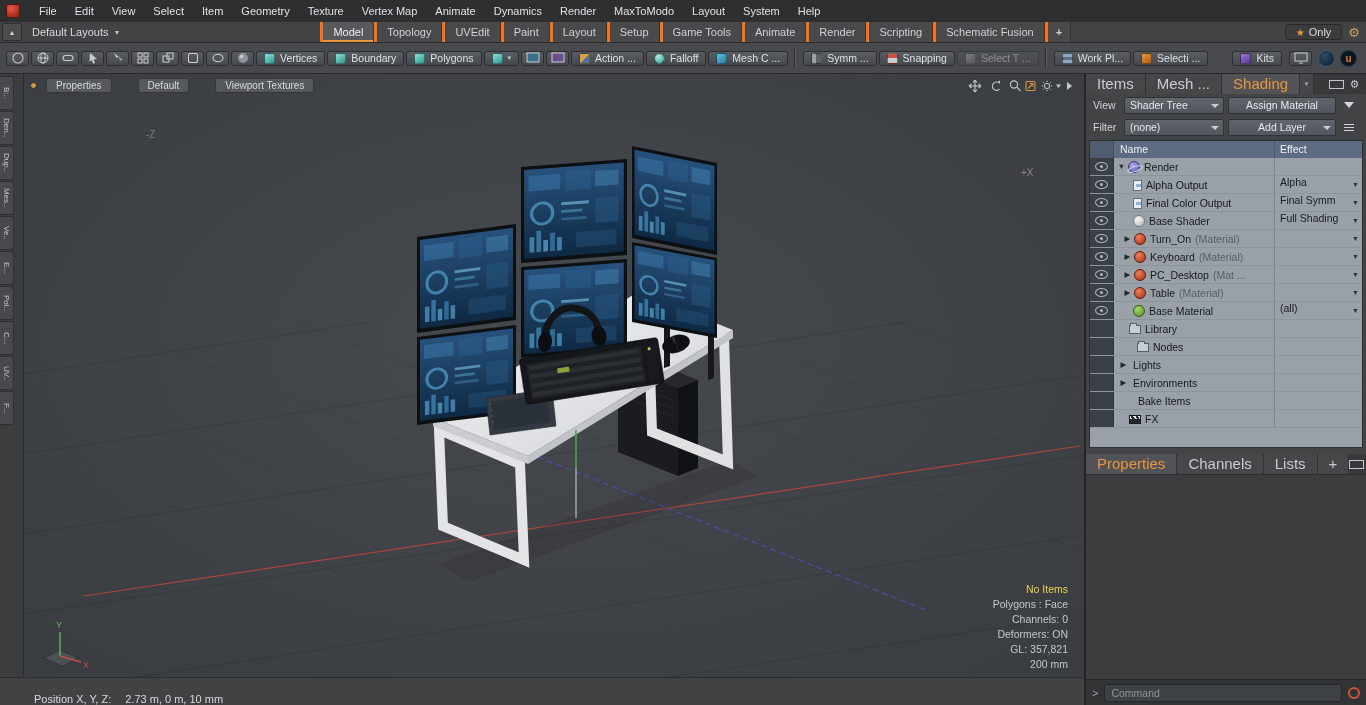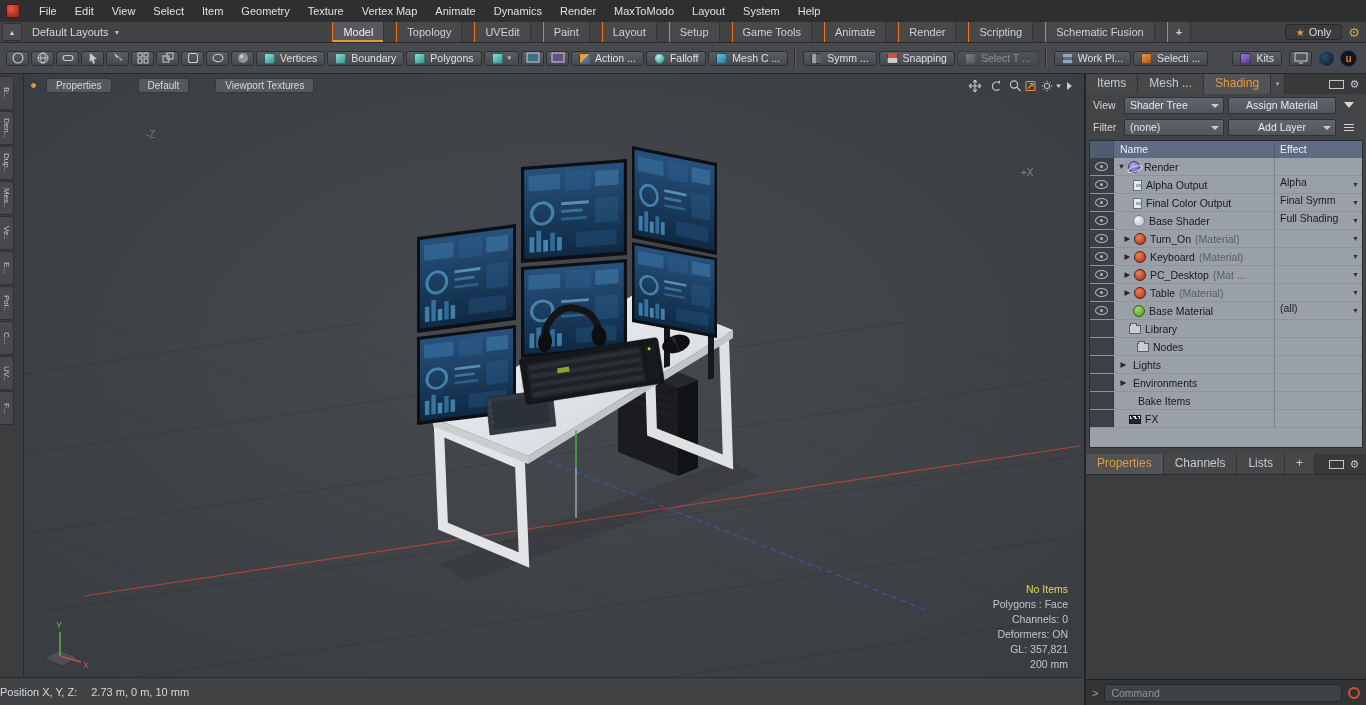--- a/index.html
+++ b/index.html
@@ -12,21 +12,21 @@
                    background:radial-gradient(circle at 35% 30%, #e85a42, #8c1f14); border:1px solid #5a140c; }
   #menubar .mitem { padding:0 9px; line-height:22px; cursor:default; }
   
   #tabbar { height:21px; background:#414345; display:flex; align-items:stretch; border-bottom:1px solid #2a2c2e; }
   .sq-btn { width:20px; display:flex; align-items:center; justify-content:center;
             background:#4a4c4e; border:1px solid #2e3032; margin:1px 2px; border-radius:2px; color:#cfd3d6; font-size:7px; }
   #layouts { display:flex; align-items:center; color:#d6d9db; padding:0 8px; gap:5px; }
   #layouts .caret { font-size:7px; color:#b8bcc0; }
   .lt-tabs { display:flex; margin-left:192px; }
   .lt-tab { padding:0 10px; line-height:20px; background:#47494b; border-right:1px solid #323436;
-            border-left:1px solid #f97316; color:#cfd2d4;margin-left:12px; }
+            border-left:3px solid #f97316; color:#cfd2d4; }
   .lt-tab.active { background:#57595c; color:#eef0f2; box-shadow:inset 0 -2px 0 #e8973f; }
   .lt-tab.addtab { padding:0 8px; font-weight:bold; }
   #tab-right { margin-left:auto; display:flex; align-items:center; gap:6px; padding-right:6px; }
   #only-btn { display:flex; align-items:center; gap:4px; background:#3a3c3e; border:1px solid #27292b;
               border-radius:3px; padding:1px 10px; color:#d8dadc; }
   #only-btn .star { color:#e8973f; font-size:10px; }
   .gear-glyph { color:#c9a35a; font-size:13px; }
   
   #toolbar { height:31px; background:#47494c; border-bottom:1px solid #26282a; display:flex; align-items:center; padding:0 5px; }
   .ibtn, .tbtn { height:15px; background:linear-gradient(#595d61,#46494d); border:1px solid #2c2e31;
@@ -62,26 +62,26 @@
           writing-mode:vertical-rl; display:flex; align-items:center; justify-content:center; overflow:hidden; }
   #viewport { flex:1; position:relative; background:#3d4044; border-left:1px solid #2a2c2e; }
   #viewport svg.scene { display:block; }
   .vp-tabs { position:absolute; top:4px; left:6px; display:flex; align-items:center; }
   .vp-dot { width:7px; height:7px; border-radius:50%; background:#d49a3f; border:1px solid #2b2d2f; margin-right:9px; }
   .vp-tab { height:15px; line-height:13px; padding:0 9px; margin-right:26px; background:#55585c;
             border:1px solid #35373a; border-radius:3px; color:#d6d9dc; font-size:10px; }
   .vp-icons { position:absolute; top:5px; right:10px; }
   
   #status-bar { height:28px; background:#404244; border-top:1px solid #2a2c2e; color:#d6d9db;
-                display:flex; align-items:center; }
+                display:flex; align-items:flex-end; padding-left:34px; }
   #status-bar .val { margin-left:14px; }
   
   #right-panel { width:282px; background:#424446; border-left:2px solid #232527; display:flex; flex-direction:column; }
   .rp-tabs { height:20px; display:flex; background:#38393b; align-items:stretch; }
-  .rp-tab { padding:0 11px; line-height:19px; background:#454749; border-right:1px solid #303234; color:#c8ccd0; font-size:12px; }
+  .rp-tab { padding:0 11px; line-height:19px; background:#454749; border-right:1px solid #303234; color:#c8ccd0; font-size:15px; }
   .rp-tab.active { background:#515356; color:#e8973f; }
   .rp-tab-caret { width:14px; display:flex; align-items:center; justify-content:center; font-size:7px; color:#aab0b5; background:#454749; border-right:1px solid #303234;}
   .rp-icons { margin-left:auto; display:flex; align-items:center; gap:3px; padding-right:4px; }
   .rp-icons span { width:15px; text-align:center; color:#c3c7cb; font-size:11px; }
   .sq-outline { width:9px; height:9px; border:1px solid #c3c7cb; display:inline-block; }
   .rp-row { height:22px; display:flex; align-items:center; padding:0 4px; gap:4px; }
   .rp-label { width:30px; padding-left:3px; color:#d2d5d8; font-size:10.5px; }
   .dd { height:17px; background:linear-gradient(#60656b,#51565c); border:1px solid #2f3236; border-radius:2px;
         color:#e6e9eb; font-size:10.5px; line-height:15px; padding:0 5px; position:relative; }
   .dd.w100 { width:100px; } .dd.w108 { width:108px; text-align:center; }

